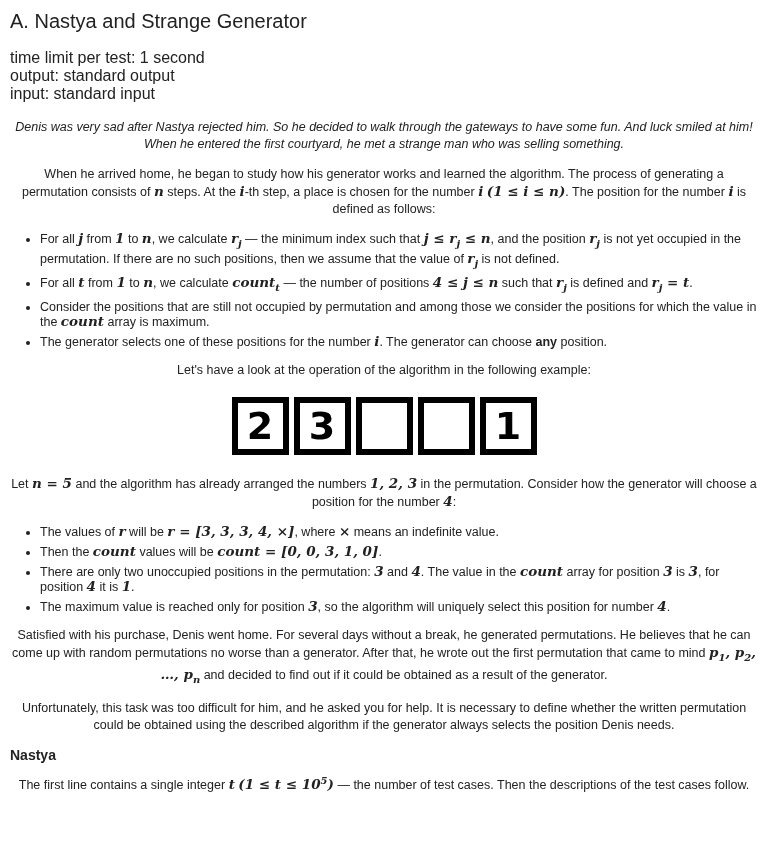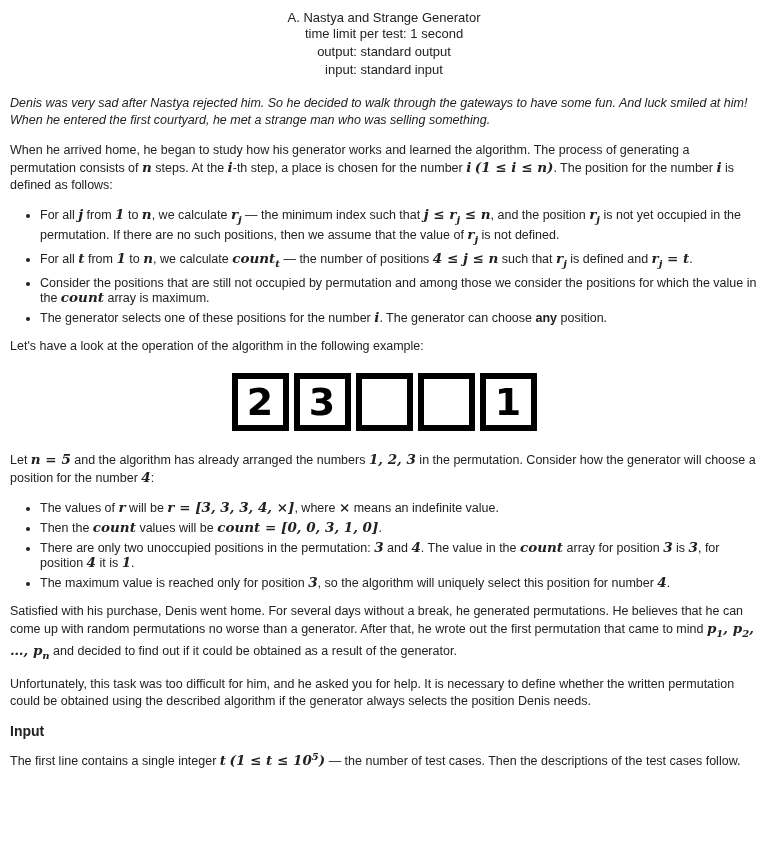--- a/index.html
+++ b/index.html
@@ -8,29 +8,28 @@
     width: 768px;
     min-height: 851px;
     position: relative;
     background: #ffffff;
     color: #222222;
     font-family: "Liberation Sans", "DejaVu Sans", sans-serif;
     font-size: 12.5px;
   }
   .page { padding: 4px 10px 46px 10px; position: relative; min-height: 851px; }
   .title {
-    text-align: center;
-    font-size: 13px;
+    font-size: 20px;
     color: #222222;
-    margin: 6px 0 0 0;
+    margin: 6px 0 16px 0;
     font-weight: 400;
   }
-  .limits { text-align: center; font-size: 13px; line-height: 18px; margin-bottom: 16px; }
+  .limits { font-size: 16px; line-height: 18px; margin-bottom: 16px; }
   .limit-line { white-space: nowrap; }
-  p { margin: 0 0 13px 0; line-height: 17px; }
+  p { margin: 0 0 13px 0; line-height: 17px; text-align: center; }
   p.italic { font-style: italic; }
   ul { margin: 0 0 13px 0; padding-left: 30px; }
   li { margin-bottom: 5px; line-height: 14px; }
   .math {
     font-family: "DejaVu Serif", "Liberation Serif", serif;
     font-style: italic;
     font-weight: bold;
     font-size: 13.5px;
   }
   .math sub, .math sup { font-size: 10px; font-style: italic; }
@@ -80,17 +79,17 @@
       </div>
       <p>Let <span class="math">n = 5</span> and the algorithm has already arranged the numbers <span class="math">1, 2, 3</span> in the permutation. Consider how the generator will choose a position for the number <span class="math">4</span>:</p>
       <ul>
         <li>The values of <span class="math">r</span> will be <span class="math">r = [3, 3, 3, 4, ×]</span>, where <span class="math">×</span> means an indefinite value.</li>
         <li>Then the <span class="math">count</span> values will be <span class="math">count = [0, 0, 3, 1, 0]</span>.</li>
         <li>There are only two unoccupied positions in the permutation: <span class="math">3</span> and <span class="math">4</span>. The value in the <span class="math">count</span> array for position <span class="math">3</span> is <span class="math">3</span>, for position <span class="math">4</span> it is <span class="math">1</span>.</li>
         <li>The maximum value is reached only for position <span class="math">3</span>, so the algorithm will uniquely select this position for number <span class="math">4</span>.</li>
       </ul>
       <p>Satisfied with his purchase, Denis went home. For several days without a break, he generated permutations. He believes that he can come up with random permutations no worse than a generator. After that, he wrote out the first permutation that came to mind <span class="math">p<sub>1</sub>, p<sub>2</sub>, …, p<sub>n</sub></span> and decided to find out if it could be obtained as a result of the generator.</p>
       <p>Unfortunately, this task was too difficult for him, and he asked you for help. It is necessary to define whether the written permutation could be obtained using the described algorithm if the generator always selects the position Denis needs.</p>
-      <div class="section-title">Input</div>
+      <div class="section-title">Nastya</div>
       <p>The first line contains a single integer <span class="math">t</span> <span class="math">(1 ≤ t ≤ 10<sup>5</sup>)</span> — the number of test cases. Then the descriptions of the test cases follow.</p>
     </div>
 
 </div>
 
 </body></html>

